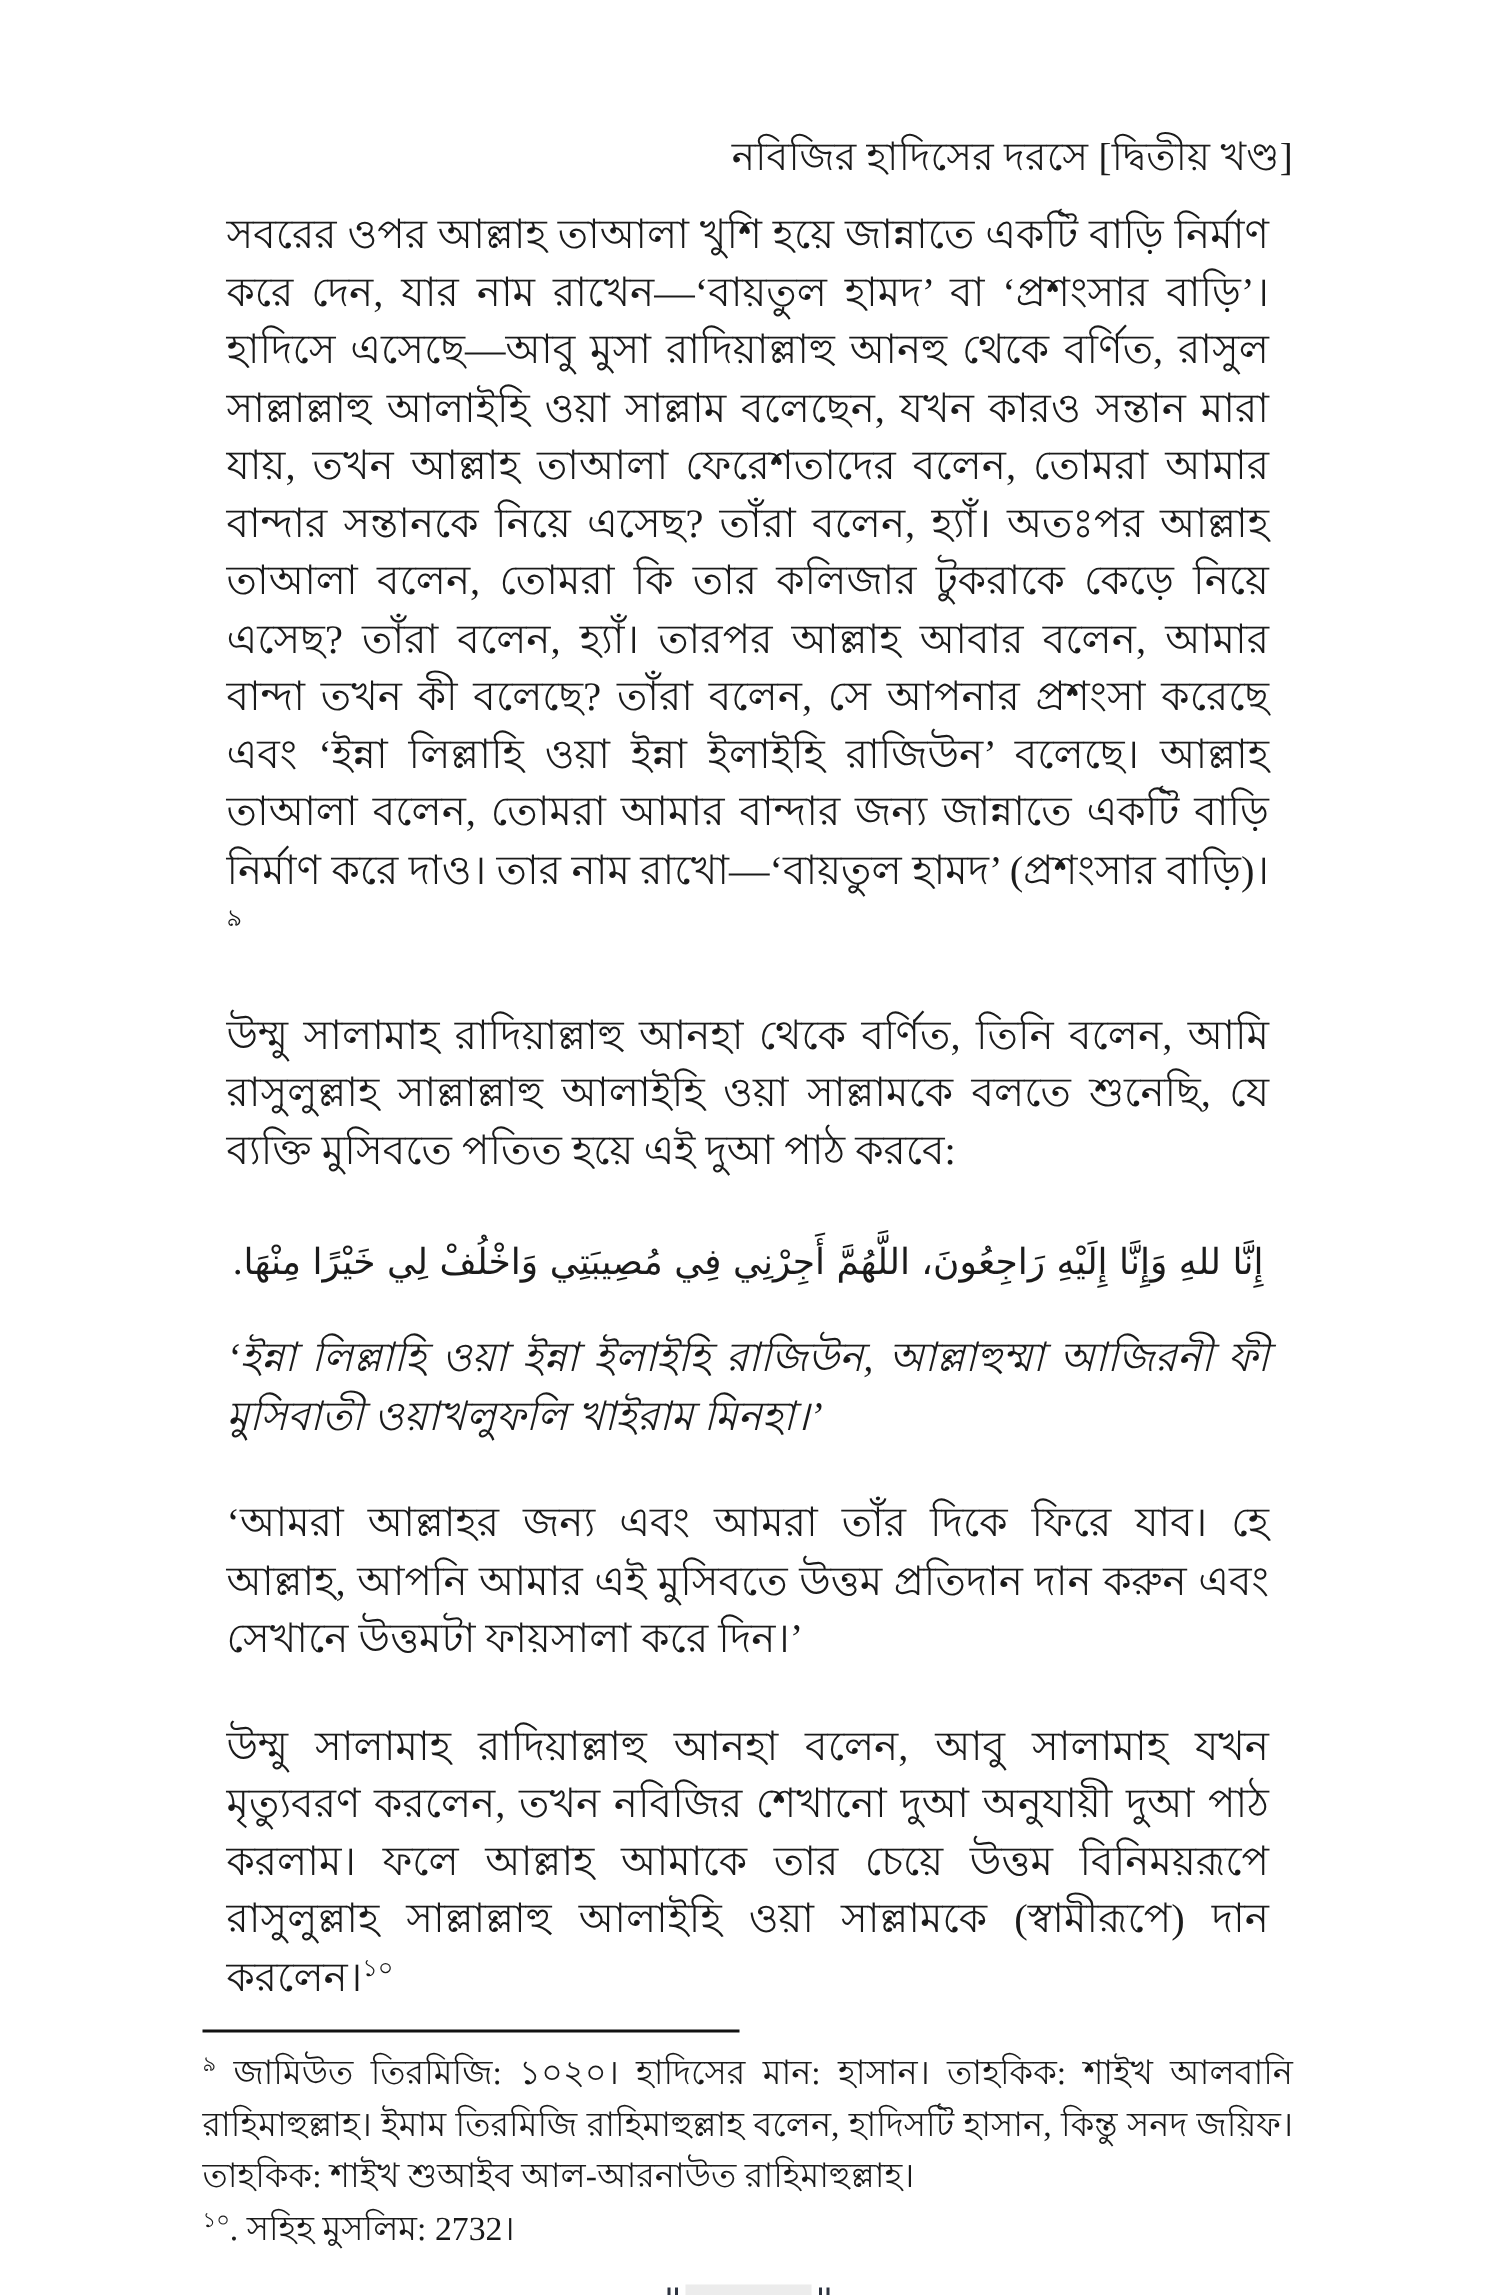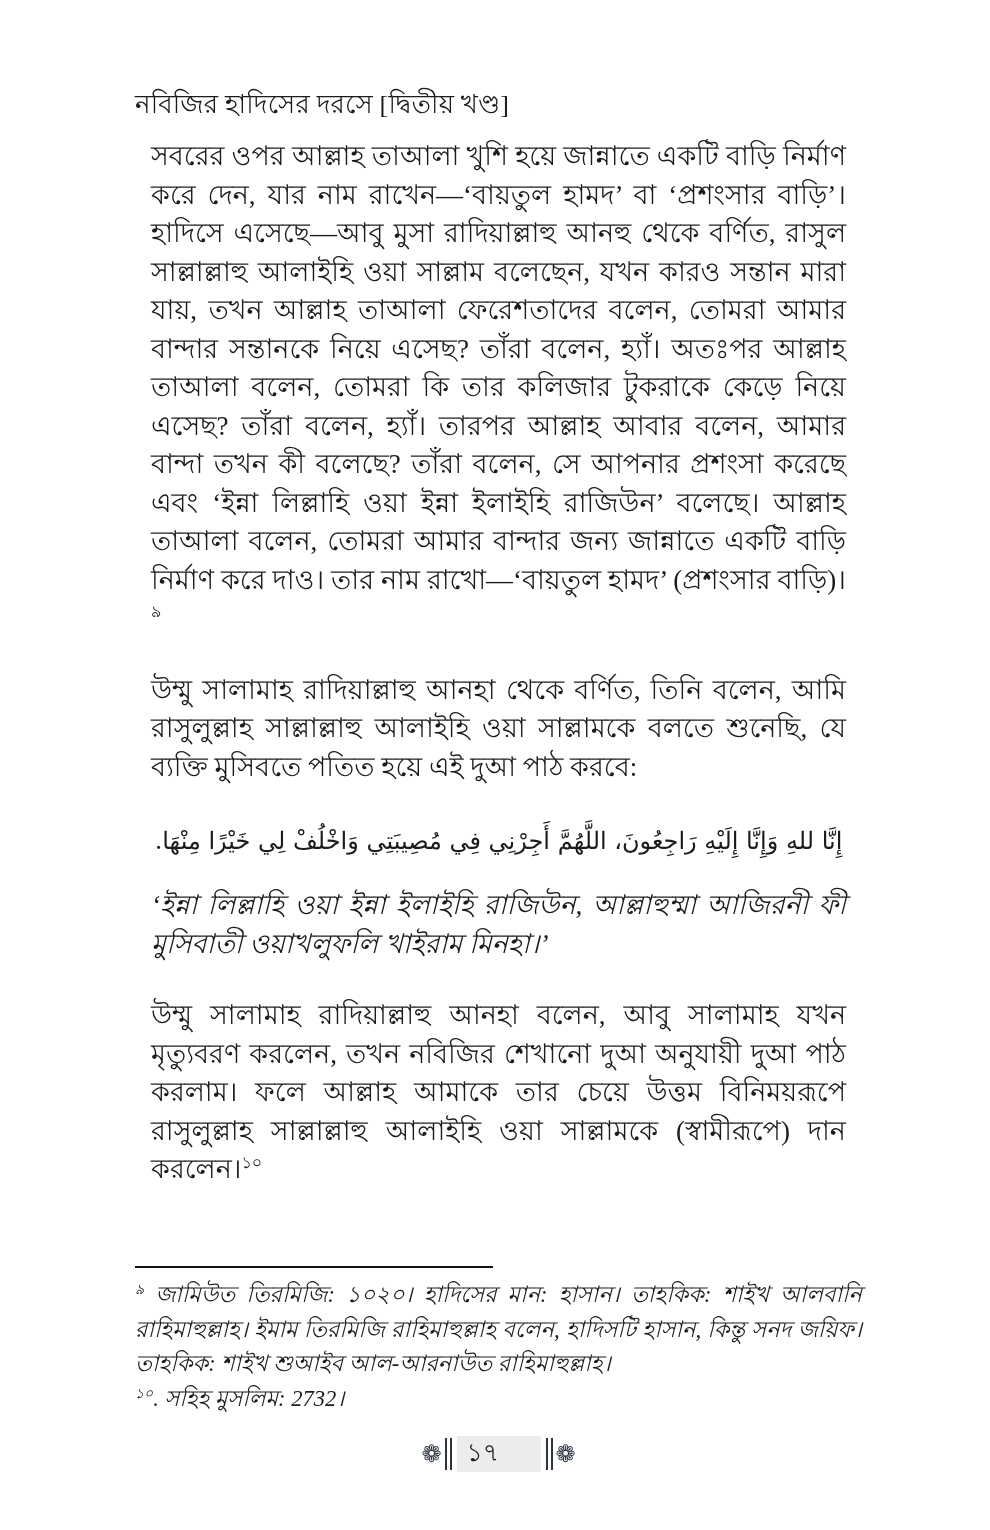--- a/index.html
+++ b/index.html
@@ -16,21 +16,21 @@
     box-sizing: border-box;
     padding: 0 128px 0 135px;
     overflow: hidden;
     font-family: "Liberation Serif", "DejaVu Serif", serif;
     color: #1b1b1b;
     display: flex;
     flex-direction: column;
   }
   .running-header {
     margin-top: 88px;
-    text-align: left;
+    text-align: right;
     font-size: 26px;
     line-height: 34px;
     letter-spacing: 0.2px;
     white-space: nowrap;
   }
   p.body-para {
     margin: 16px;
     margin-top: 17px;
     font-size: 27px;
     line-height: 38.5px;
@@ -48,21 +48,20 @@
     direction: rtl;
     text-align: center;
     font-size: 24px;
     line-height: 46px;
     font-family: "DejaVu Serif", "Liberation Serif", serif;
   }
   p.translit { margin-top: 22px; font-style: italic; }
   .footnote-block {
     margin-top: auto;          
     margin-bottom: 4px;
-    font-style: italic;
   }
   .footnote-rule {
     width: 358px;
     border: 0;
     border-top: 2px solid #111;
     margin: 0 0 10px 0;
   }
   .footnote {
     margin: 0;
     font-size: 22.5px;
@@ -115,20 +114,21 @@
   <div class="running-header">নবিজির হাদিসের দরসে [দ্বিতীয় খণ্ড]</div>
 
   <p class="body-para first-para"><span>সবরের ওপর আল্লাহ তাআলা খুশি হয়ে জান্নাতে একটি বাড়ি নির্মাণ করে দেন, যার নাম রাখেন—‘বায়তুল হামদ’ বা ‘প্রশংসার বাড়ি’। হাদিসে এসেছে—আবু মুসা রাদিয়াল্লাহু আনহু থেকে বর্ণিত, রাসুল সাল্লাল্লাহু আলাইহি ওয়া সাল্লাম বলেছেন, যখন কারও সন্তান মারা যায়, তখন আল্লাহ তাআলা ফেরেশতাদের বলেন, তোমরা আমার বান্দার সন্তানকে নিয়ে এসেছ? তাঁরা বলেন, হ্যাঁ। অতঃপর আল্লাহ তাআলা বলেন, তোমরা কি তার কলিজার টুকরাকে কেড়ে নিয়ে এসেছ? তাঁরা বলেন, হ্যাঁ। তারপর আল্লাহ আবার বলেন, আমার বান্দা তখন কী বলেছে? তাঁরা বলেন, সে আপনার প্রশংসা করেছে এবং ‘ইন্না লিল্লাহি ওয়া ইন্না ইলাইহি রাজিউন’ বলেছে। আল্লাহ তাআলা বলেন, তোমরা আমার বান্দার জন্য জান্নাতে একটি বাড়ি নির্মাণ করে দাও। তার নাম রাখো—‘বায়তুল হামদ’ (প্রশংসার বাড়ি)।</span><sup class="fn-ref">৯</sup></p>
 
   <p class="body-para"><span>উম্মু সালামাহ রাদিয়াল্লাহু আনহা থেকে বর্ণিত, তিনি বলেন, আমি রাসুলুল্লাহ সাল্লাল্লাহু আলাইহি ওয়া সাল্লামকে বলতে শুনেছি, যে ব্যক্তি মুসিবতে পতিত হয়ে এই দুআ পাঠ করবে:</span></p>
 
   <div class="arabic-line" dir="rtl">إِنَّا للهِ وَإِنَّا إِلَيْهِ رَاجِعُونَ، اللَّهُمَّ أَجِرْنِي فِي مُصِيبَتِي وَاخْلُفْ لِي خَيْرًا مِنْهَا.</div>
 
   <p class="body-para translit"><span>‘ইন্না লিল্লাহি ওয়া ইন্না ইলাইহি রাজিউন, আল্লাহুম্মা আজিরনী ফী মুসিবাতী ওয়াখলুফলি খাইরাম মিনহা।’</span></p>
 
+  <p class="body-para"><span>‘আমরা আল্লাহর জন্য এবং আমরা তাঁর দিকে ফিরে যাব। হে আল্লাহ, আপনি আমার এই মুসিবতে উত্তম প্রতিদান দান করুন এবং সেখানে উত্তমটা ফায়সালা করে দিন।’</span></p>
 
   <p class="body-para"><span>উম্মু সালামাহ রাদিয়াল্লাহু আনহা বলেন, আবু সালামাহ যখন মৃত্যুবরণ করলেন, তখন নবিজির শেখানো দুআ অনুযায়ী দুআ পাঠ করলাম। ফলে আল্লাহ আমাকে তার চেয়ে উত্তম বিনিময়রূপে রাসুলুল্লাহ সাল্লাল্লাহু আলাইহি ওয়া সাল্লামকে (স্বামীরূপে) দান করলেন।</span><sup class="fn-ref">১০</sup></p>
 
   <div class="footnote-block">
     <hr class="footnote-rule">
     <p class="footnote"><span class="fn-marker">৯</span><span> জামিউত তিরমিজি: ১০২০। হাদিসের মান: হাসান। তাহকিক: শাইখ আলবানি রাহিমাহুল্লাহ। ইমাম তিরমিজি রাহিমাহুল্লাহ বলেন, হাদিসটি হাসান, কিন্তু সনদ জয়িফ। তাহকিক: শাইখ শুআইব আল-আরনাউত রাহিমাহুল্লাহ।</span></p>
     <p class="footnote"><span class="fn-marker">১০</span><span>. সহিহ মুসলিম: 2732।</span></p>
   </div>
 
   <div class="page-number-row">

